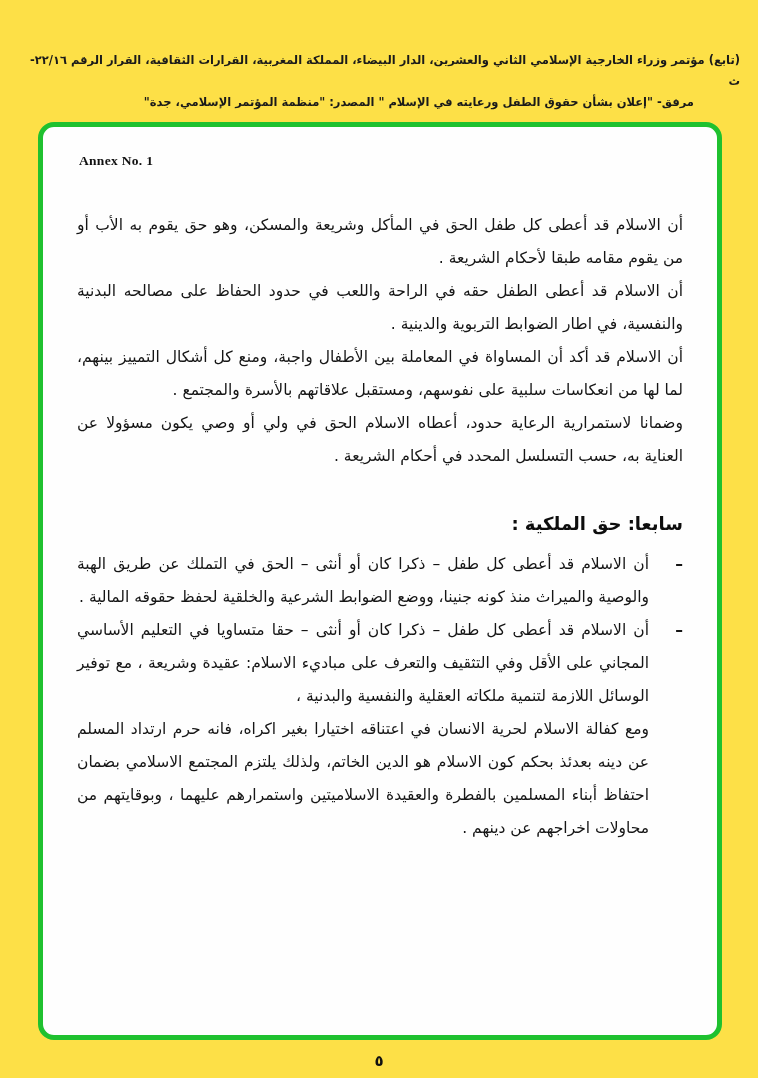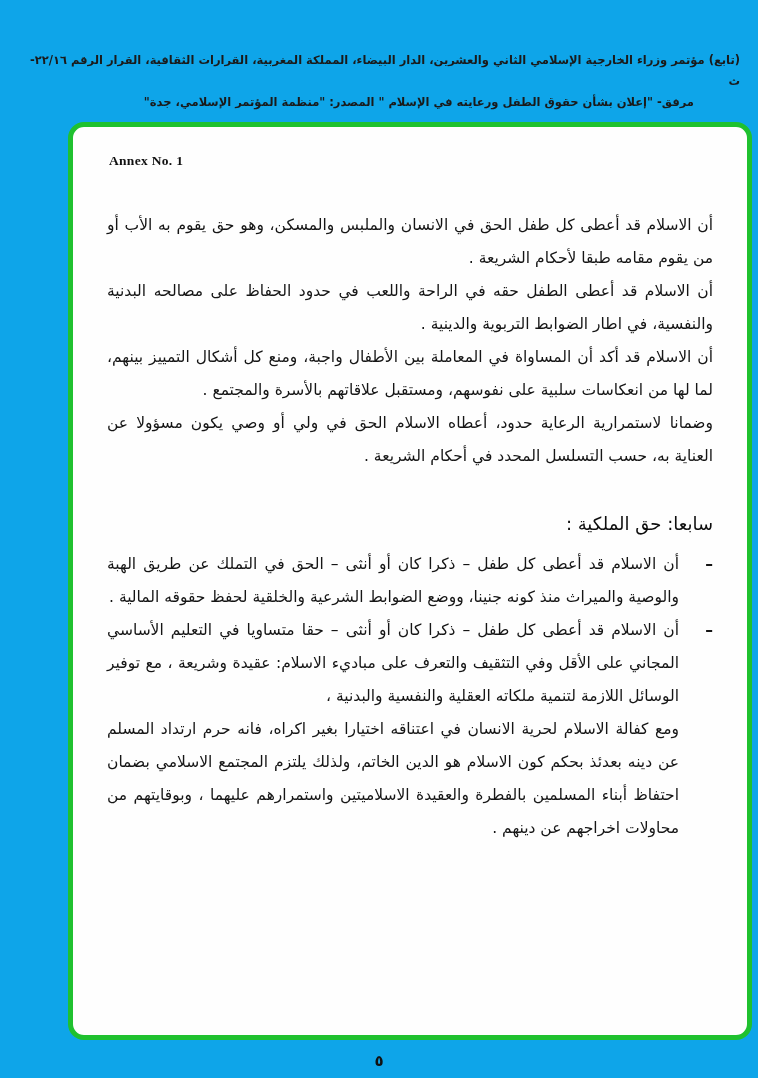--- a/index.html
+++ b/index.html
@@ -4,21 +4,21 @@
 <style>
   html, body {
     margin: 0;
     padding: 0;
     background: #ffffff;
   }
   .page {
     position: relative;
     width: 758px;
     height: 1078px;
-    background: #0ea5e9;
+    background: #fde047;
     color: #161616;
     font-family: "DejaVu Sans", sans-serif;
     overflow: hidden;
   }
 
   
   .doc-header {
     position: absolute;
     top: 50px;
     left: 24px;
@@ -41,21 +41,20 @@
     position: absolute;
     top: 122px;
     left: 38px;
     width: 684px;
     height: 918px;
     box-sizing: border-box;
     border: 5px solid #1fc12f;
     border-radius: 16px;
     padding: 22px 34px 0 34px;
     background: #fefefe;
-    margin-left: 30px;
   }
   .annex-label {
     direction: ltr;
     text-align: left;
     font-family: "Liberation Serif", serif;
     font-weight: 700;
     font-size: 13.5px;
     letter-spacing: 0.3px;
     margin: 4px 0 0 2px;
     color: #111;
@@ -70,21 +69,21 @@
     text-align: justify;
     color: #151515;
   }
   .para {
     margin: 0;
     text-align: justify;
   }
   .section-heading {
     margin: 34px 0 8px 0;
     font-size: 18px;
-    font-weight: 400;
+    font-weight: 700;
     color: #0d0d0d;
     text-align: right;
   }
   .dashed-para {
     display: flex;
     direction: rtl;
   }
   .dash {
     flex: 0 0 34px;
     width: 34px;
@@ -119,21 +118,21 @@
     <div class="header-line">(تابع) مؤتمر وزراء الخارجية الإسلامي الثاني والعشرين، الدار البيضاء، المملكة المغربية، القرارات الثقافية، القرار الرقم ٢٢/١٦-ث</div>
     <div class="header-line header-line-2">مرفق- "إعلان بشأن حقوق الطفل ورعايته في الإسلام " المصدر: "منظمة المؤتمر الإسلامي، جدة"</div>
   </header>
 
   <div class="annex-box">
 
     <div class="annex-label">Annex No. 1</div>
 
     <div class="body-text">
 
-      <p class="para">أن الاسلام قد أعطى كل طفل الحق في الانسان والملبس والمسكن، وهو حق يقوم به الأب أو من يقوم مقامه طبقا لأحكام الشريعة .</p>
+      <p class="para">أن الاسلام قد أعطى كل طفل الحق في المأكل وشريعة والمسكن، وهو حق يقوم به الأب أو من يقوم مقامه طبقا لأحكام الشريعة .</p>
 
       <p class="para">أن الاسلام قد أعطى الطفل حقه في الراحة واللعب في حدود الحفاظ على مصالحه البدنية والنفسية، في اطار الضوابط التربوية والدينية .</p>
 
       <p class="para">أن الاسلام قد أكد أن المساواة في المعاملة بين الأطفال واجبة، ومنع كل أشكال التمييز بينهم، لما لها من انعكاسات سلبية على نفوسهم، ومستقبل علاقاتهم بالأسرة والمجتمع .</p>
 
       <p class="para">وضمانا لاستمرارية الرعاية حدود، أعطاه الاسلام الحق في ولي أو وصي يكون مسؤولا عن العناية به، حسب التسلسل المحدد في أحكام الشريعة .</p>
 
 
       <h2 class="section-heading">سابعا: حق الملكية :</h2>
 

